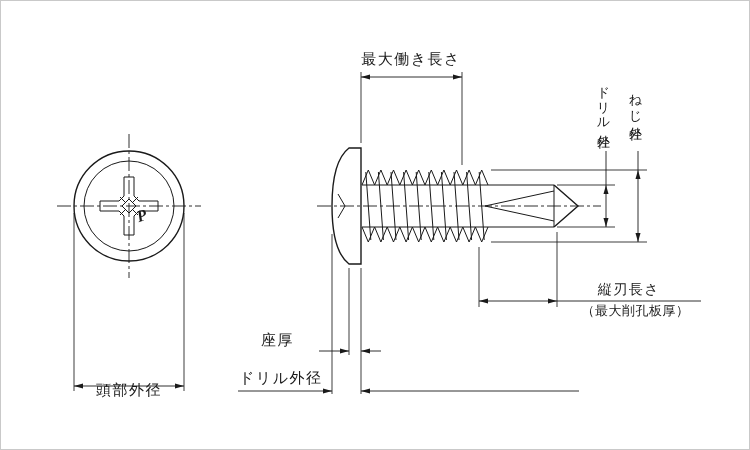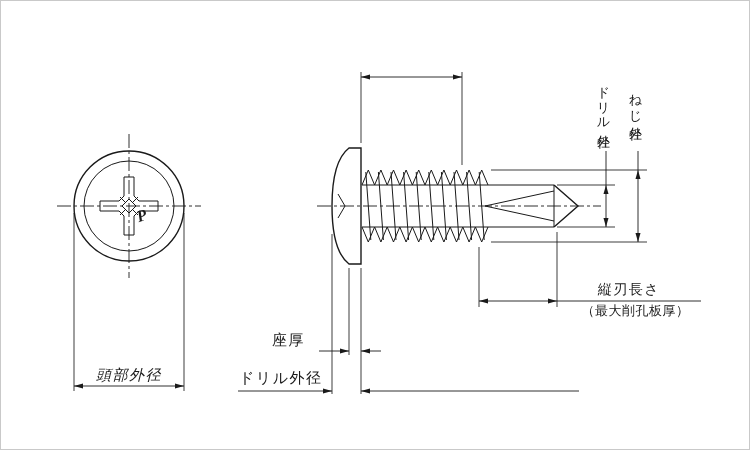--- a/index.html
+++ b/index.html
@@ -7,21 +7,21 @@
     position:relative; width:750px; height:450px; box-sizing:border-box;
     background:#ffffff; border:1px solid #c9c9c9; overflow:hidden;
     font-family:"Liberation Sans","DejaVu Sans",sans-serif; color:#1a1a1a;
   }
   .canvas svg { position:absolute; left:0; top:0; }
   .lbl {
     position:absolute; font-size:15px; letter-spacing:1.5px;
     color:#1a1a1a; white-space:nowrap; line-height:1.1;
   }
   .lbl.center { text-align:center; }
-  .lbl.right { text-align:center; }
+  .lbl.right { text-align:left; }
   .vlabel {
     position:absolute; writing-mode:vertical-rl; text-orientation:upright;
     font-size:13px; letter-spacing:1px; color:#1a1a1a; line-height:1;
   }
   .marking {
     position:absolute; font-family:"Liberation Serif","DejaVu Serif",serif;
     font-style:italic; font-weight:bold; font-size:16px;
     transform:rotate(-18deg); color:#1a1a1a;
   }
   .small { font-size:13px; letter-spacing:0.5px; }
@@ -121,30 +121,31 @@
     <g>
       <line class="ext" x1="331" y1="233" x2="331" y2="393"></line>
       <line class="ext" x1="360" y1="267" x2="360" y2="393"></line>
       <line class="dim" x1="237" y1="390" x2="331" y2="390"></line>
       <line class="dim" x1="360" y1="390" x2="578" y2="390"></line>
       <polygon class="ah" points="331,390 322,387.5 322,392.5"></polygon>
       <polygon class="ah" points="360,390 369,387.5 369,392.5"></polygon>
     </g>
   </svg>
 
+  <div class="lbl center" style="left:340px; top:50px; width:140px;">最大働き長さ</div>
 
   <div class="vlabel" style="left:596px; top:76px;">ドリル外径</div>
 
   <div class="vlabel" style="left:628px; top:84px;">ねじ外径</div>
 
   <div class="lbl center small" style="left:562px; top:303px; width:145px;">（最大削孔板厚）</div>
 
   <div class="lbl center" style="left:573px; top:281px; width:110px; font-size:14px;">縦刃長さ</div>
 
   <div class="lbl right" style="left:260px; top:331px; width:55px;">座厚</div>
 
   <div class="lbl center" style="left:238px; top:369px; width:78px;">ドリル外径</div>
 
-  <div class="lbl center" style="left:68px; top:366px; width:120px;font-style:italic;">頭部外径</div>
+  <div class="lbl center" style="left:68px; top:381px; width:120px;">頭部外径</div>
 
   <div class="marking" style="left:136px; top:206px;">P</div>
 
 </div>
 
 </body></html>

